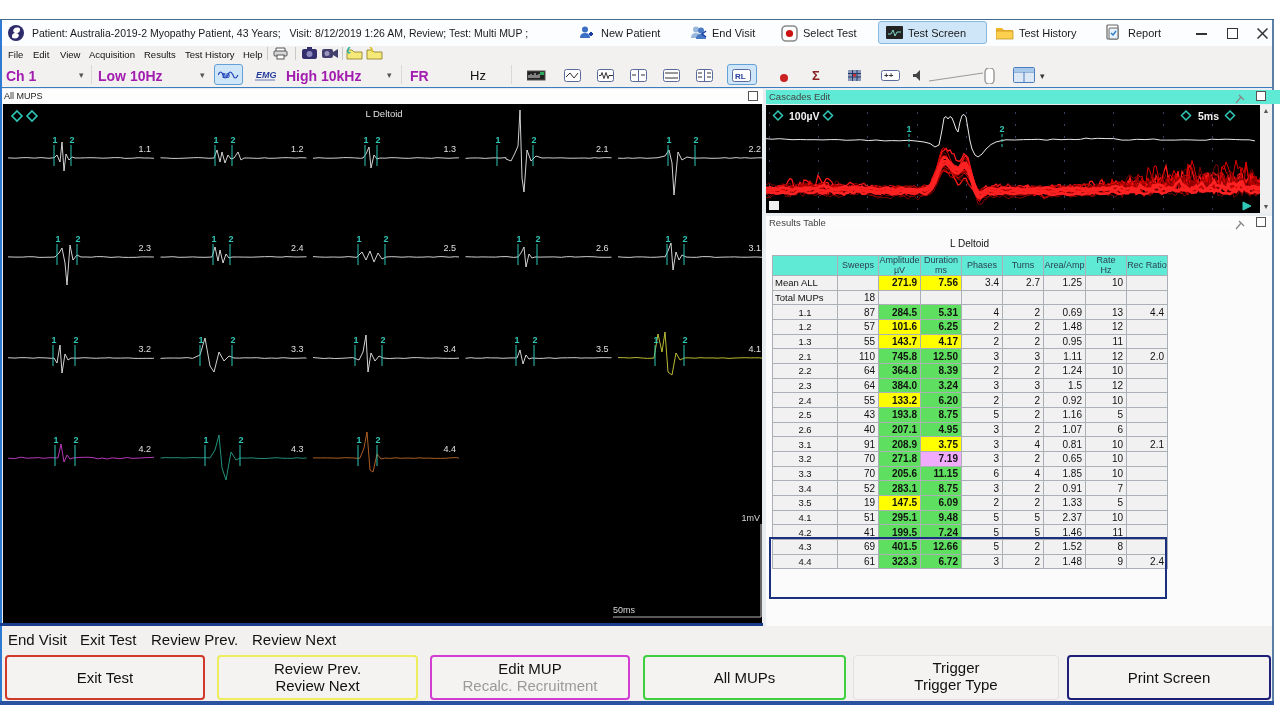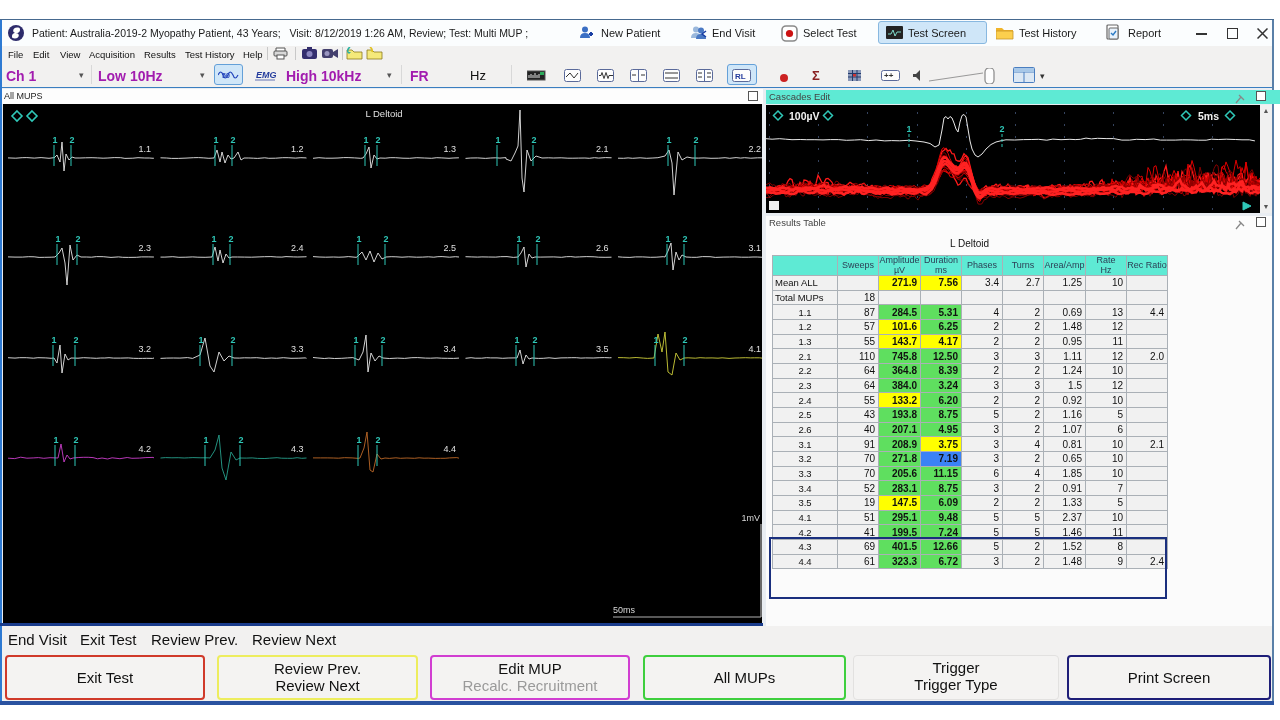--- a/index.html
+++ b/index.html
@@ -535,21 +535,21 @@
         <td class="num">3</td>
         <td class="num">4</td>
         <td class="num">0.81</td>
         <td class="num">10</td>
         <td class="num">2.1</td>
       </tr>
       <tr>
         <td class="rowc">3.2</td>
         <td class="num">70</td>
         <td class="num b" style="background:#5fdf5f">271.8</td>
-        <td class="num b" style="background:#3b82f6">7.19</td>
+        <td class="num b" style="background:#f0abfc">7.19</td>
         <td class="num">3</td>
         <td class="num">2</td>
         <td class="num">0.65</td>
         <td class="num">10</td>
         <td class="num"></td>
       </tr>
       <tr>
         <td class="rowc">3.3</td>
         <td class="num">70</td>
         <td class="num b" style="background:#5fdf5f">205.6</td>

